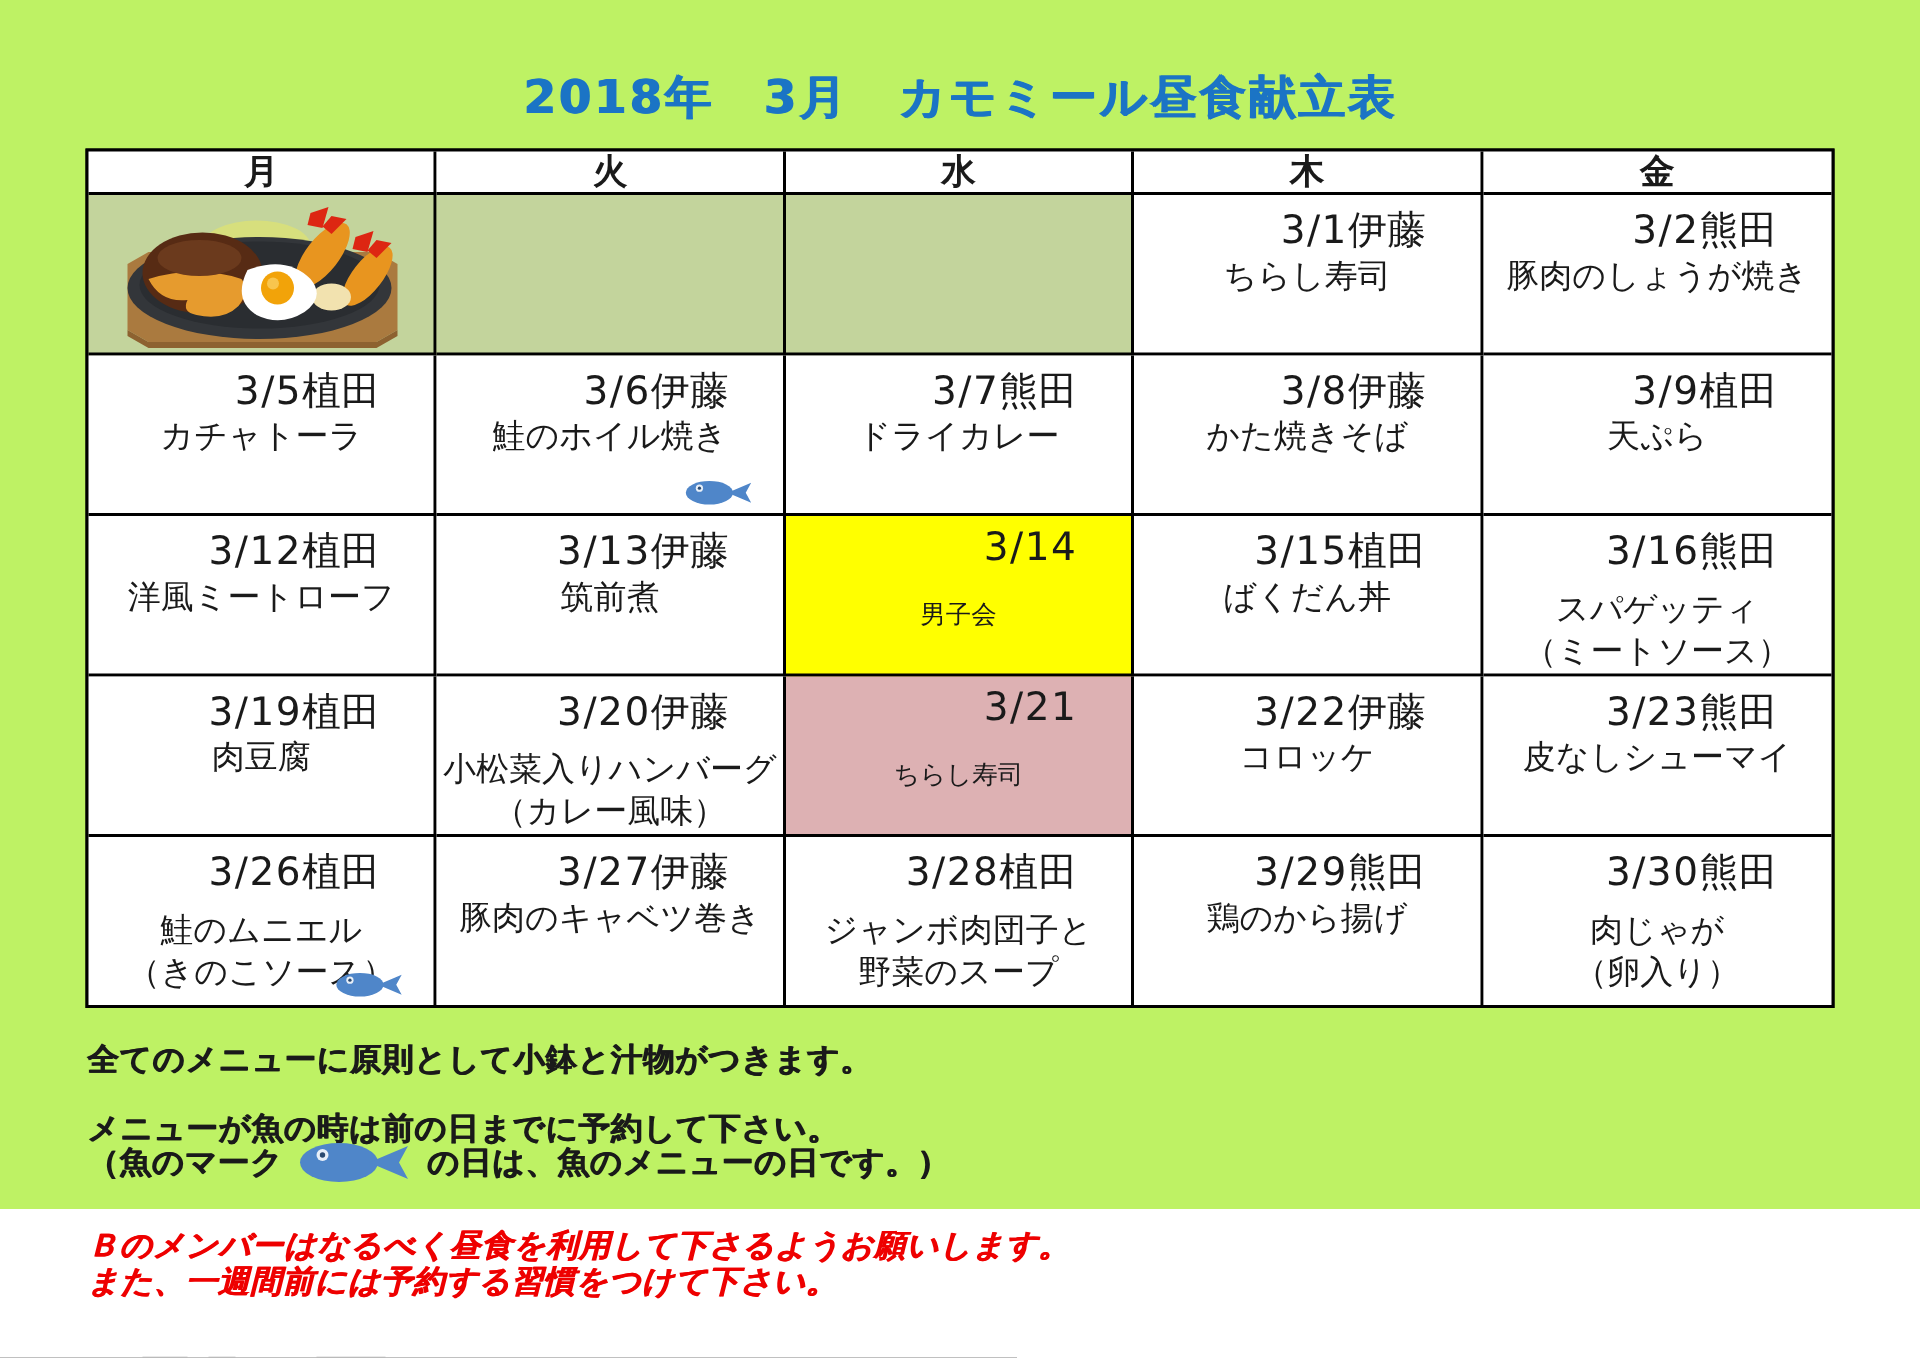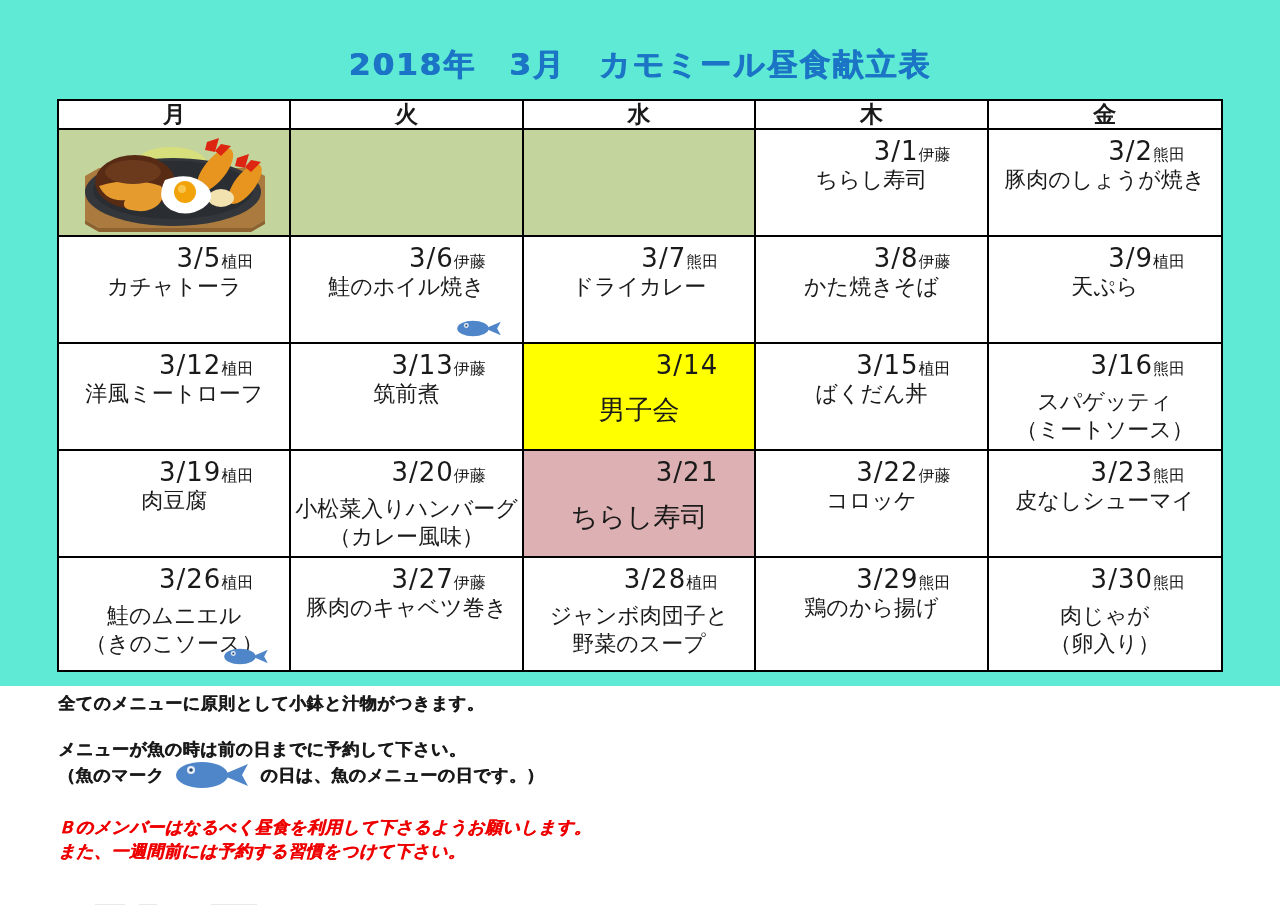--- a/index.html
+++ b/index.html
@@ -1,18 +1,18 @@
 <!DOCTYPE html>
 <html style="--title-blue: #1b74c5; --cell-green: #c3d49c; --cell-yellow: #ffff00; --cell-pink: #ddb1b3; --fish-blue: #4f86c9; --note-red: #ee0000;"><head>
 <meta charset="utf-8">
 <style>
   * { margin:0; padding:0; box-sizing:border-box; }
   html,body { width:1280px; height:905px; background:#fff; overflow:hidden;
     font-family:"DejaVu Sans","Liberation Sans",sans-serif; color:#1a1a1a; }
-  .page { position:relative; width:1280px; height:686px; background:#5eead4; }
+  .page { position:relative; width:1280px; height:806px; background:#bef264; }
 
   .title { position:absolute; top:44px; left:0; width:100%; text-align:center;
     font-size:31px; font-weight:900; letter-spacing:2px; color:var(--title-blue,#1b74c5);
     text-shadow:1px 0 0 currentColor; }
 
   .calendar { position:absolute; left:57px; top:99px; width:1166px;
     display:grid; grid-template-columns:repeat(5,1fr);
     grid-template-rows:29px 107px 107px 107px 107px 112px;
     border:2px solid #000; background:#000; gap:0; }
   .hcell { background:#fff; display:flex; align-items:center; justify-content:center;
@@ -20,29 +20,29 @@
   .cell { background:#fff; position:relative; border-right:2px solid #000; border-bottom:2px solid #000; }
   .last-col { border-right:none; }
   .last-row { border-bottom:none; }
   .bg-green { background:var(--cell-green,#c3d49c); }
   .bg-yellow { background:var(--cell-yellow,#ffff00); }
   .bg-pink { background:var(--cell-pink,#ddb1b3); }
 
   .cell-head { display:flex; justify-content:flex-end; align-items:baseline;
     padding:6px 36px 0 20px; }
   .date { font-size:26px; letter-spacing:1px; }
-  .staff { font-size:16px; }
+  .staff { font-size:26px; }
   .menu { text-align:center; font-size:22px; line-height:28px; }
   .menu.two-lines { margin-top:8px; }
-  .event-label { text-align:center; font-size:27px; margin-top:16px; }
+  .event-label { text-align:center; font-size:17px; margin-top:16px; }
 
   .cell-fish { position:absolute; right:20px; bottom:4px; line-height:0; }
   .cell-illustration { position:absolute; left:10px; top:6px; line-height:0; }
 
-  .note { position:absolute; left:58px; font-size:17px; font-weight:900;
+  .note { position:absolute; left:58px; font-size:21px; font-weight:900;
     letter-spacing:0.5px; text-shadow:0.7px 0 0 currentColor; white-space:nowrap; }
   .note-1 { top:692px; }
   .note-2 { top:738px; }
   .note-3 { top:760px; display:flex; align-items:center; gap:10px; }
   .note-red { color:var(--note-red,#ee0000);font-style:italic; }
   .note-red-1 { top:816px; }
   .note-red-2 { top:840px; }
 
   .artifact { position:absolute; top:897px; left:95px; width:230px; height:8px; opacity:0.18; }
   .artifact span { display:inline-block; background:#888; height:8px; margin-right:14px; }

